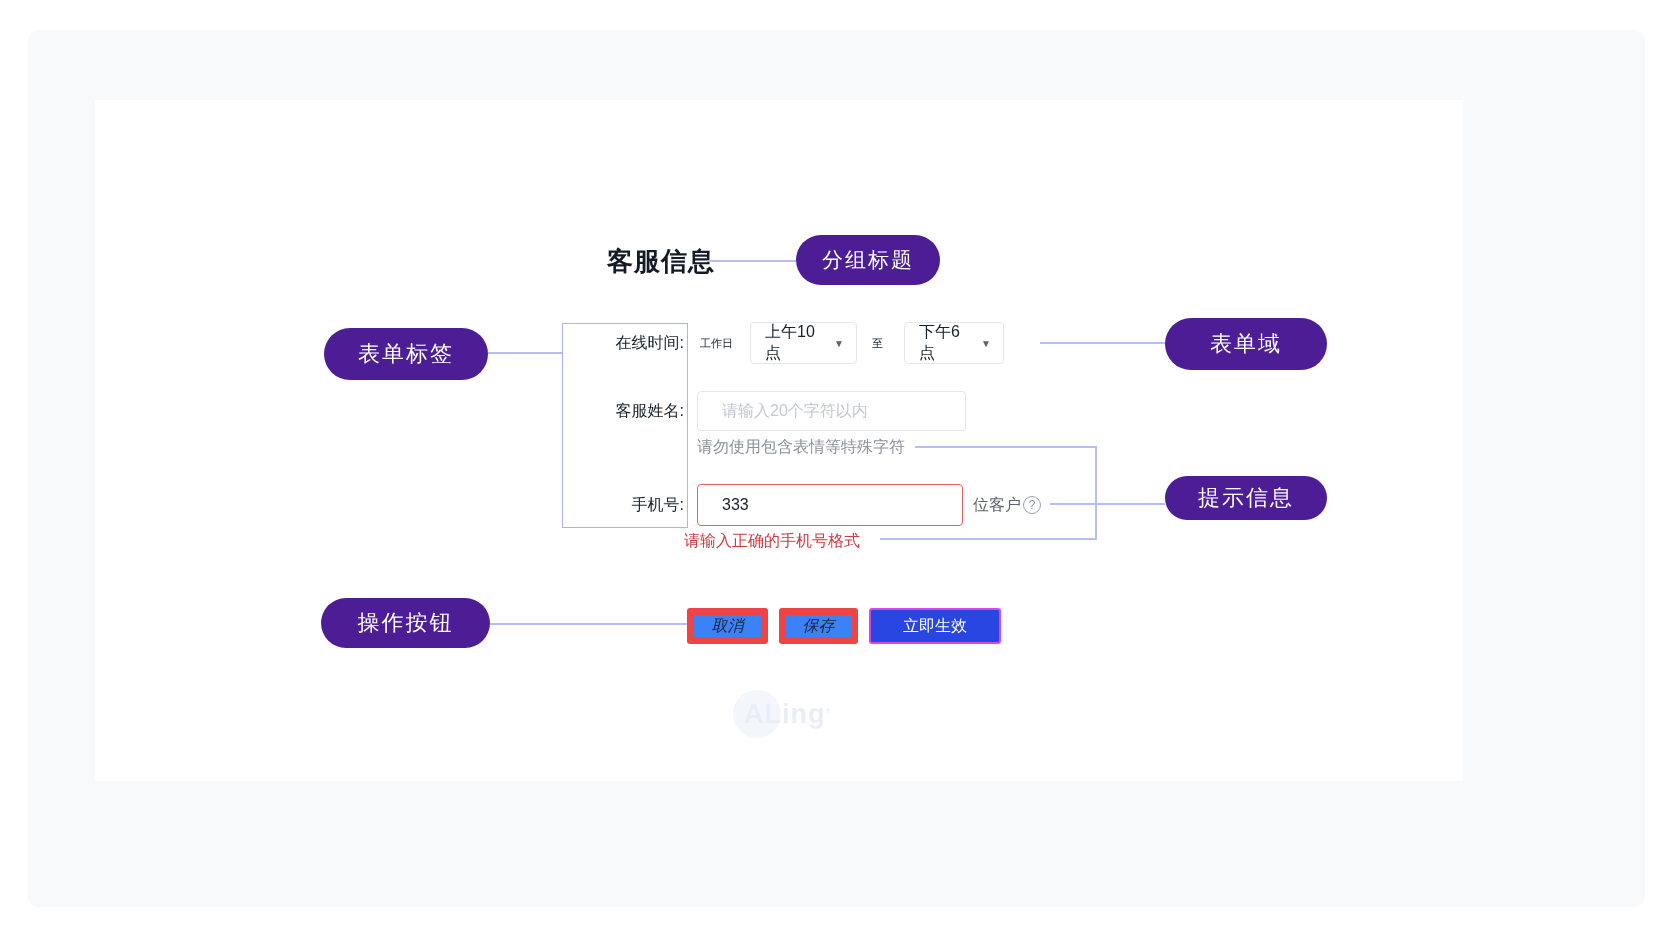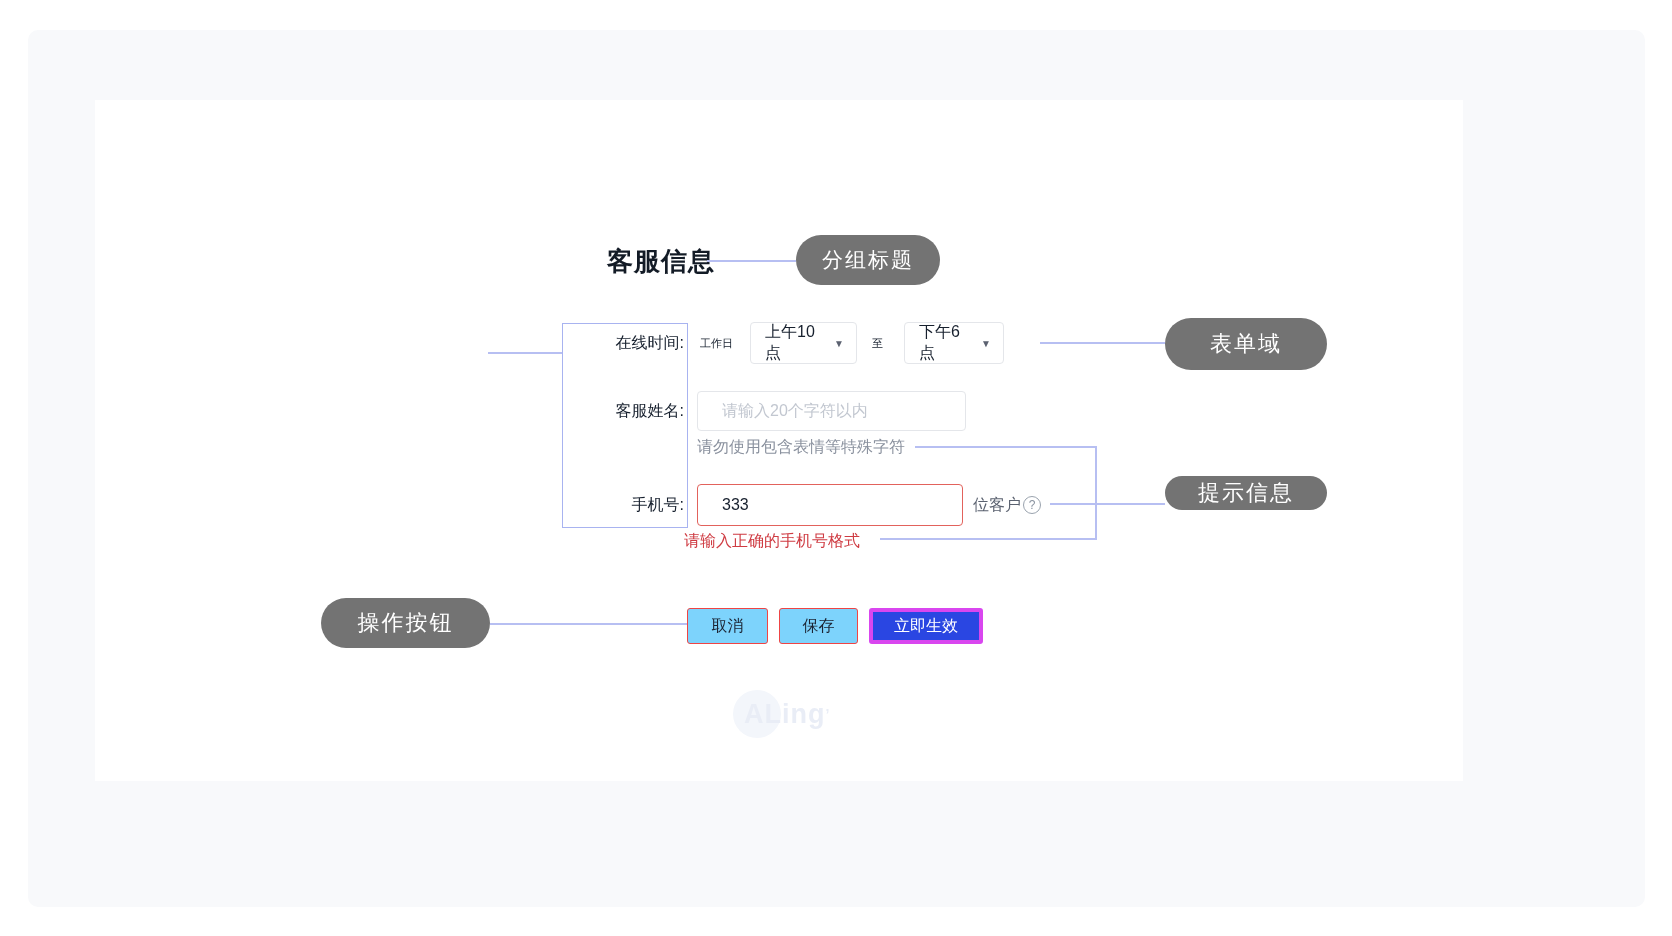--- a/index.html
+++ b/index.html
@@ -4,26 +4,26 @@
 <style>
   html,body{margin:0;padding:0;background:#ffffff;overflow:hidden;}
   .canvas{position:relative;width:1672px;height:936px;background:#ffffff;
           font-family:"Liberation Sans",sans-serif;color:#1c2433;}
   .abs{position:absolute;}
 
   .panel{left:28px;top:30px;width:1617px;height:877px;background:#f8f9fb;border-radius:10px;}
   .card{left:95px;top:100px;width:1368px;height:681px;background:#ffffff;}
 
   
-  .pill{background:#737373;border-radius:27px;color:#ffffff;display:flex;
+  .pill{background:#4c1d95;border-radius:27px;color:#ffffff;display:flex;
         align-items:center;justify-content:center;font-size:22px;letter-spacing:2px;white-space:nowrap;}
   .pill-group{left:796px;top:235px;width:144px;height:50px;font-size:21px;}
   .pill-form-label{left:324px;top:328px;width:164px;height:52px;}
   .pill-form-field{left:1165px;top:318px;width:162px;height:52px;text-align:center;}
-  .pill-hint-info{left:1165px;top:476px;width:162px;height:34px;}
+  .pill-hint-info{left:1165px;top:476px;width:162px;height:44px;}
   .pill-actions{left:321px;top:598px;width:169px;height:50px;}
 
   
   .line{background:#b7bff2;}
   .line-title{left:707px;top:260px;width:89px;height:2px;}
   .line-form-label{left:488px;top:352px;width:74px;height:2px;}
   .line-form-field{left:1040px;top:342px;width:125px;height:2px;}
   .line-hint-top{left:915px;top:446px;width:181px;height:2px;}
   .line-hint-bottom{left:880px;top:538px;width:216px;height:2px;}
   .line-hint-bracket{left:1095px;top:446px;width:2px;height:94px;}
@@ -60,43 +60,46 @@
   .hint{left:697px;top:438px;font-size:16px;color:#8a919e;line-height:18px;white-space:nowrap;}
   .error{left:684px;top:531px;font-size:16px;color:#cf3b42;line-height:20px;white-space:nowrap;}
 
   .suffix{left:973px;top:495px;font-size:16px;color:#5b6270;line-height:20px;white-space:nowrap;}
   .help{left:1023px;top:496px;width:18px;height:18px;border:1px solid #9aa3ae;border-radius:50%;
         box-sizing:border-box;font-size:12px;color:#8a93a0;display:flex;align-items:center;
         justify-content:center;cursor:pointer;}
 
   .btn{box-sizing:border-box;height:36px;border-radius:3px;display:flex;align-items:center;
        justify-content:center;font-size:16px;cursor:pointer;top:608px;}
-  .btn-plain{background:#7dd3fc;border:1px solid #ef4444;color:#1c2433;}
+  .btn-plain{background:#3b82f6;border:7px solid #ef4444;color:#1c2433;font-style:italic;}
   .btn-cancel{left:687px;width:81px;}
   .btn-save{left:779px;width:79px;}
-  .btn-primary{left:869px;width:114px;background:#2a46e2;border:4px solid #d946ef;color:#ffffff;}
+  .btn-primary{left:869px;width:132px;background:#2a46e2;border:2px solid #d946ef;color:#ffffff;}
 
   .wm-circle{left:733px;top:690px;width:48px;height:48px;border-radius:50%;background:#f3f6fb;}
   .wm-text{left:744px;top:698px;font-size:27px;font-weight:700;color:#e9edf6;
            letter-spacing:1px;line-height:32px;white-space:nowrap;}
   .wm-mark{font-size:14px;vertical-align:top;}
 </style>
 </head>
 <body>
 
 <div class="canvas">
   <div class="abs panel"></div>
   <div class="abs card"></div>
 
   <div class="abs title">客服信息</div>
   <div class="abs line line-title"></div>
   <div class="abs pill pill-group">
     <span>分组标题</span>
   </div>
 
+  <div class="abs pill pill-form-label">
+    <span>表单标签</span>
+  </div>
   <div class="abs line line-form-label"></div>
   <div class="abs label-box"></div>
 
   <div class="abs flabel flabel-time">在线时间:</div>
   <div class="abs ftext t-weekday">工作日</div>
   <div class="abs select select-start">
     <span>上午10点</span>
     <span class="arr">▼</span>
   </div>
   <div class="abs ftext t-joiner">至</div>

